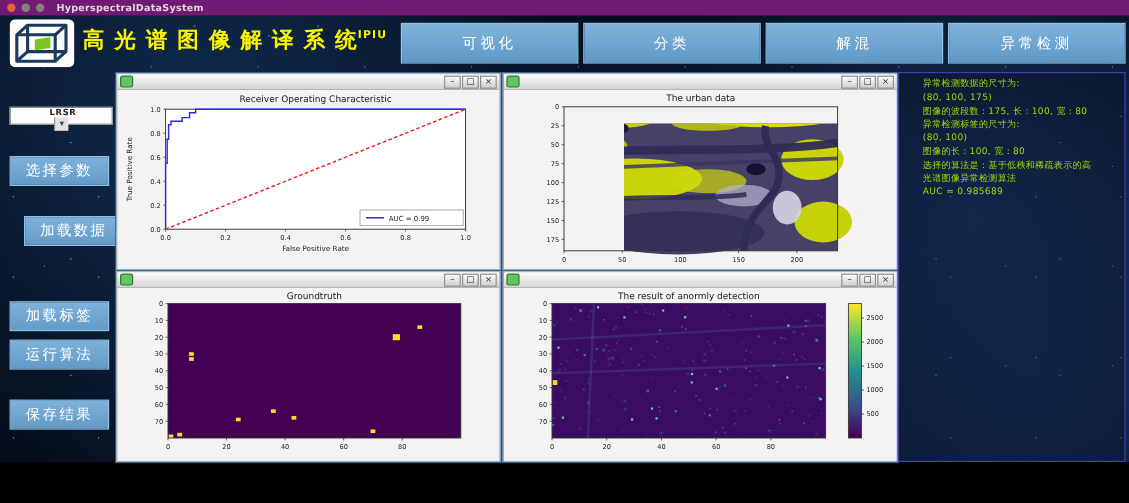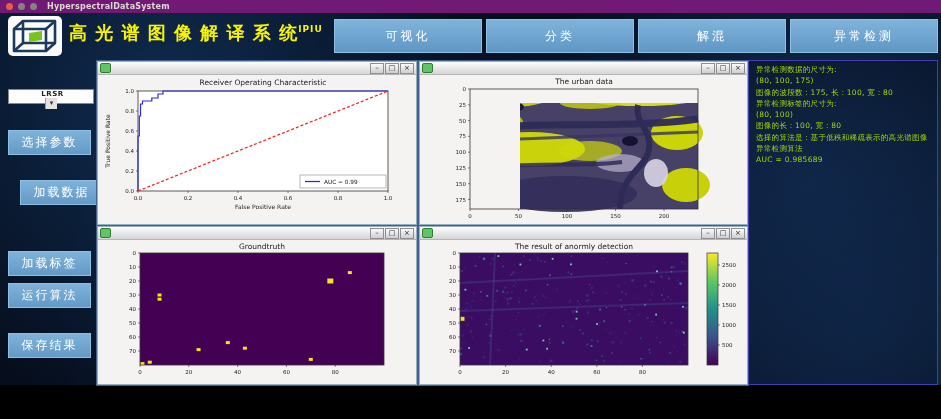--- a/index.html
+++ b/index.html
@@ -49,21 +49,21 @@
        box-shadow:0 0 0 1px #3f618b;z-index:3;}
   .mdi-bar{height:12px;background:linear-gradient(#fdfdfd,#d5d5d5);display:flex;
            align-items:center;padding:0 2px;border-bottom:1px solid #b5b5b5;}
   .qticon{width:9px;height:8px;background:#62c462;border:1px solid #2d7d2d;border-radius:2px;}
   .mdi-btns{margin-left:auto;display:flex;gap:1px;}
   .mdi-b{width:12px;height:9px;background:linear-gradient(#fafafa,#cfcfcf);border:1px solid #8f8f8f;
          font-size:7px;line-height:8px;text-align:center;color:#222;cursor:default;}
   .mdi-body{position:absolute;left:0;top:13px;right:0;bottom:0;background:#f4f3f1;overflow:hidden;}
   
   .log{position:absolute;left:748px;top:60px;width:190px;height:325px;box-sizing:border-box;
-       border:1px solid #3f3fae;background:rgba(8,14,34,.35);padding:3px 7px;z-index:3;}
+       border:1px solid #3f3fae;background:rgba(8,14,34,.35);padding:3px 20px;z-index:3;}
   .log div{font-size:7.5px;line-height:1.5;letter-spacing:.3px;}
   svg text{font-family:"DejaVu Sans",sans-serif;}
 </style>
 </head>
 <body>
 
 <div class="stage">
   <div class="sky"></div>
 
   <div class="osbar">

